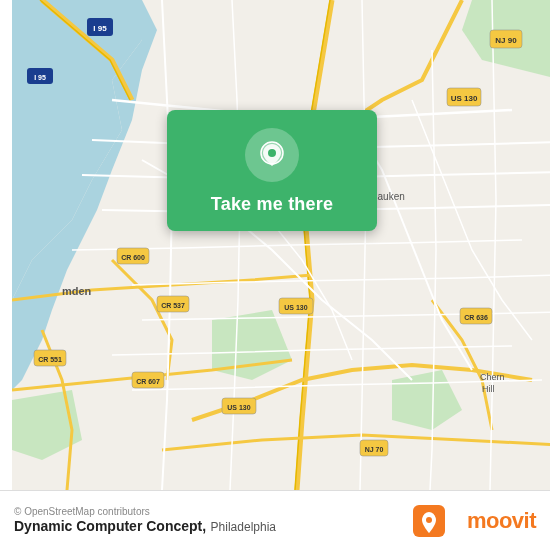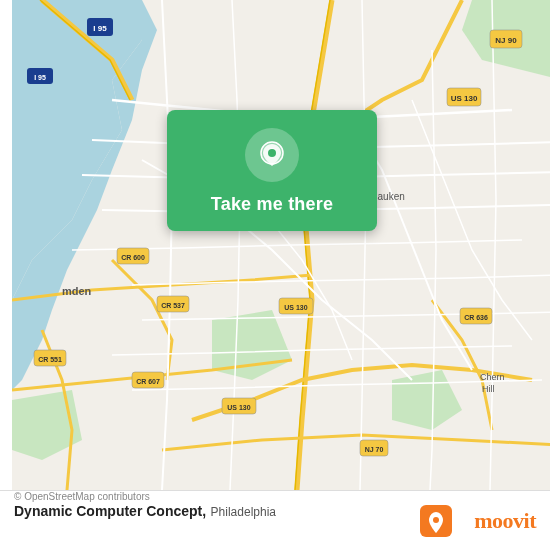--- a/index.html
+++ b/index.html
@@ -68,20 +68,21 @@
       cursor: pointer;
       letter-spacing: 0.2px;
     }
 
     
     #bottom-bar {
       width: 550px;
       height: 60px;
       background: #fff;
       display: flex;
+      align-items: center;
       padding: 0 14px;
       border-top: 1px solid #ddd;
       justify-content: space-between;
     }
 
     #bottom-left {
       display: flex;
       flex-direction: column;
     }
 
@@ -99,21 +100,20 @@
 
     #place-city {
       font-size: 12px;
       color: #555;
     }
 
     #moovit-logo {
       display: flex;
       align-items: center;
       gap: 22px;
-      font-family: Liberation Serif, serif;
     }
 
     #moovit-icon {
       width: 32px;
       height: 32px;
     }
 
     #moovit-text {
       font-size: 22px;
       font-weight: 700;

